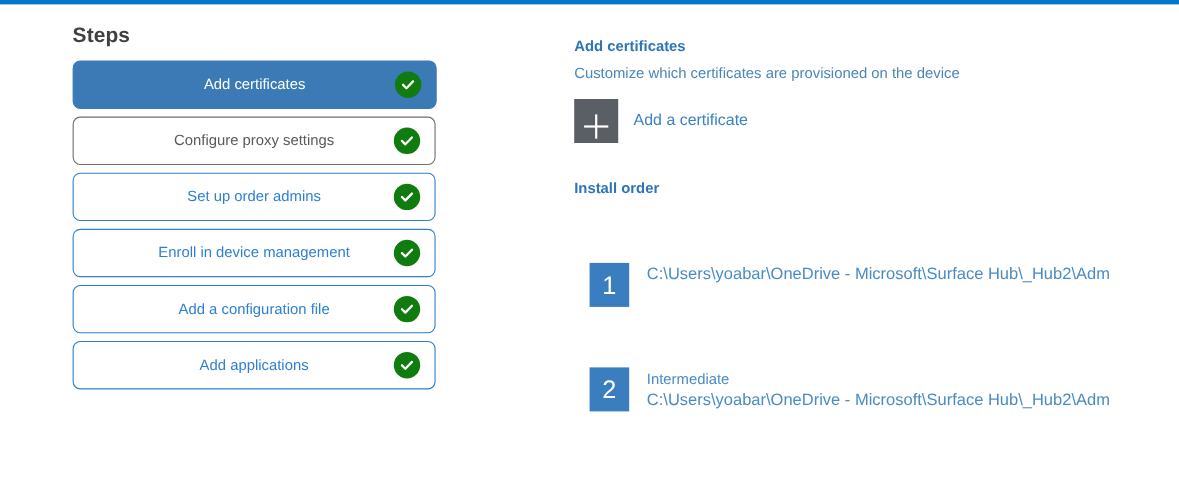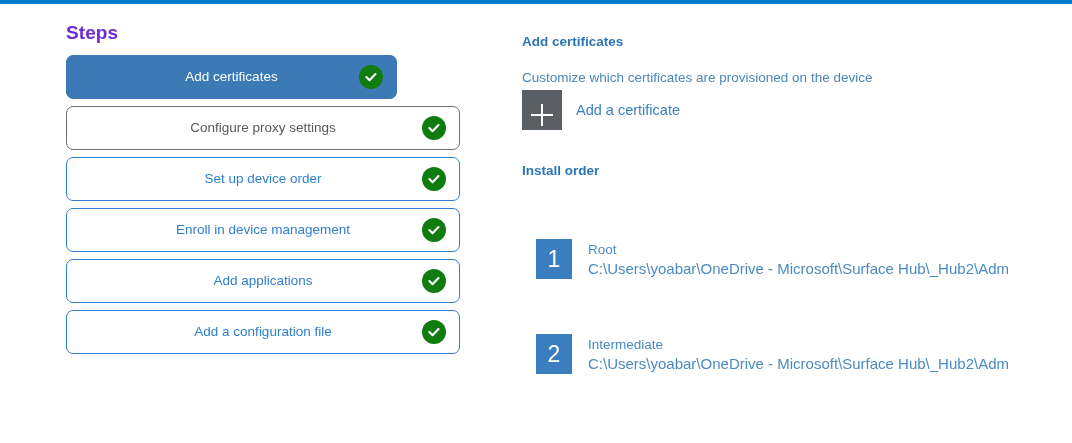--- a/index.html
+++ b/index.html
@@ -34,31 +34,31 @@
   .steps-pane {
     position: absolute;
     left: 0; top: 0;
     width: 470px; height: 439px;
   }
   .steps-title {
     position: absolute;
     left: 66px; top: 18px;
     font-size: 19px;
     font-weight: bold;
-    color: #6d28d9;
+    color: #404040;
     letter-spacing: .1px;
   }
   .steps-list {
     position: absolute;
     left: 66px; top: 51px;
     width: 331px;
   }
   .step {
     position: relative;
-    width: 394px;
+    width: 330px;
     height: 44px;
     margin-bottom: 7px;
     border-radius: 7px;
     background: #ffffff;
     border: 1px solid #2e7fd0;
     display: flex;
     align-items: center;
     justify-content: center;
     cursor: pointer;
     user-select: none;
@@ -114,21 +114,21 @@
   }
   .sec-sub {
     position: absolute;
     left: 52px;
     font-size: 13.5px;
     color: #4a87b8;
     white-space: nowrap;
   }
 
   #head-add-cert { top: 30px; }
-  #sub-add-cert  { top: 66px; }
+  #sub-add-cert  { top: 55px; }
 
   
   .add-cert-row {
     position: absolute;
     left: 52px; top: 86px;
     display: flex;
     align-items: center;
     cursor: pointer;
     justify-content: center;
   }
@@ -223,45 +223,45 @@
         </div>
         <div class="step is-neutral">
           <div class="step-label">Configure proxy settings</div>
           <div class="step-check">
             <svg width="14" height="14" viewBox="0 0 14 14" aria-hidden="true">
               <path d="M2.4 7.1 L5.5 10.2 L11.5 4.0" fill="none" stroke="#ffffff" stroke-width="2.1" stroke-linecap="round" stroke-linejoin="round"></path>
             </svg>
           </div>
         </div>
         <div class="step">
-          <div class="step-label">Set up device order</div>
+          <div class="step-label">Set up order admins</div>
           <div class="step-check">
             <svg width="14" height="14" viewBox="0 0 14 14" aria-hidden="true">
               <path d="M2.4 7.1 L5.5 10.2 L11.5 4.0" fill="none" stroke="#ffffff" stroke-width="2.1" stroke-linecap="round" stroke-linejoin="round"></path>
             </svg>
           </div>
         </div>
         <div class="step">
           <div class="step-label">Enroll in device management</div>
           <div class="step-check">
             <svg width="14" height="14" viewBox="0 0 14 14" aria-hidden="true">
               <path d="M2.4 7.1 L5.5 10.2 L11.5 4.0" fill="none" stroke="#ffffff" stroke-width="2.1" stroke-linecap="round" stroke-linejoin="round"></path>
             </svg>
           </div>
         </div>
         <div class="step">
+          <div class="step-label">Add a configuration file</div>
+          <div class="step-check">
+            <svg width="14" height="14" viewBox="0 0 14 14" aria-hidden="true">
+              <path d="M2.4 7.1 L5.5 10.2 L11.5 4.0" fill="none" stroke="#ffffff" stroke-width="2.1" stroke-linecap="round" stroke-linejoin="round"></path>
+            </svg>
+          </div>
+        </div>
+        <div class="step">
           <div class="step-label">Add applications</div>
-          <div class="step-check">
-            <svg width="14" height="14" viewBox="0 0 14 14" aria-hidden="true">
-              <path d="M2.4 7.1 L5.5 10.2 L11.5 4.0" fill="none" stroke="#ffffff" stroke-width="2.1" stroke-linecap="round" stroke-linejoin="round"></path>
-            </svg>
-          </div>
-        </div>
-        <div class="step">
-          <div class="step-label">Add a configuration file</div>
           <div class="step-check">
             <svg width="14" height="14" viewBox="0 0 14 14" aria-hidden="true">
               <path d="M2.4 7.1 L5.5 10.2 L11.5 4.0" fill="none" stroke="#ffffff" stroke-width="2.1" stroke-linecap="round" stroke-linejoin="round"></path>
             </svg>
           </div>
         </div>
       </div>
   </div>
 
   <div class="detail-pane">
@@ -278,21 +278,20 @@
       <div class="add-cert-link">Add a certificate</div>
     </div>
 
     <div class="sec-head" id="head-install">Install order</div>
 
 
     <div class="order-list" id="order-list">
         <div class="order-item item-0">
           <div class="order-badge">1</div>
           <div class="order-text">
-            <div class="order-name">Root</div>
             <div class="order-path">C:\Users\yoabar\OneDrive - Microsoft\Surface Hub\_Hub2\Adm</div>
           </div>
         </div>
         <div class="order-item item-1">
           <div class="order-badge">2</div>
           <div class="order-text">
             <div class="order-name">Intermediate</div>
             <div class="order-path">C:\Users\yoabar\OneDrive - Microsoft\Surface Hub\_Hub2\Adm</div>
           </div>
         </div>

